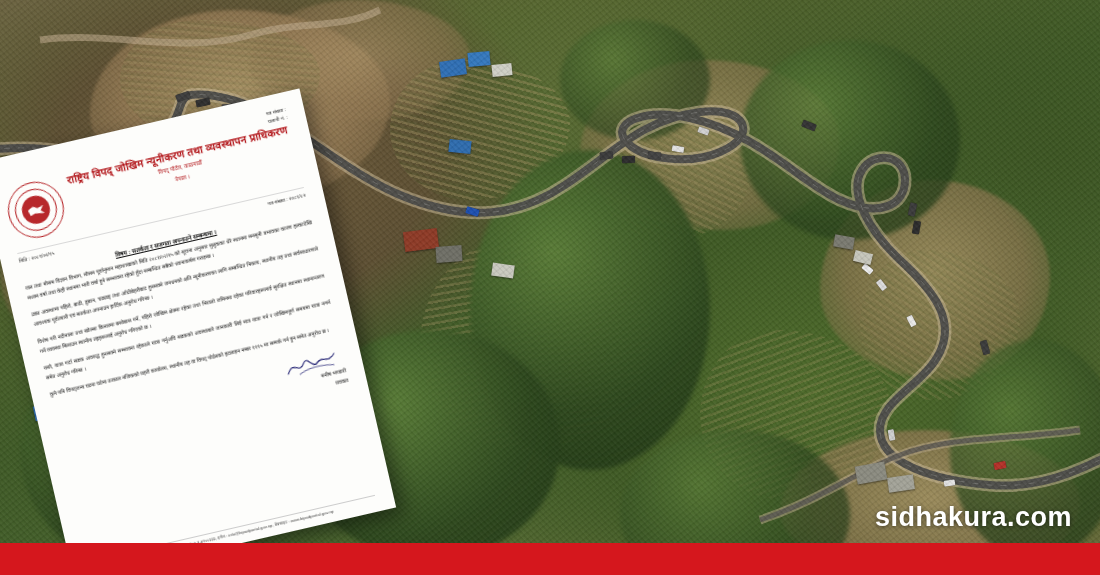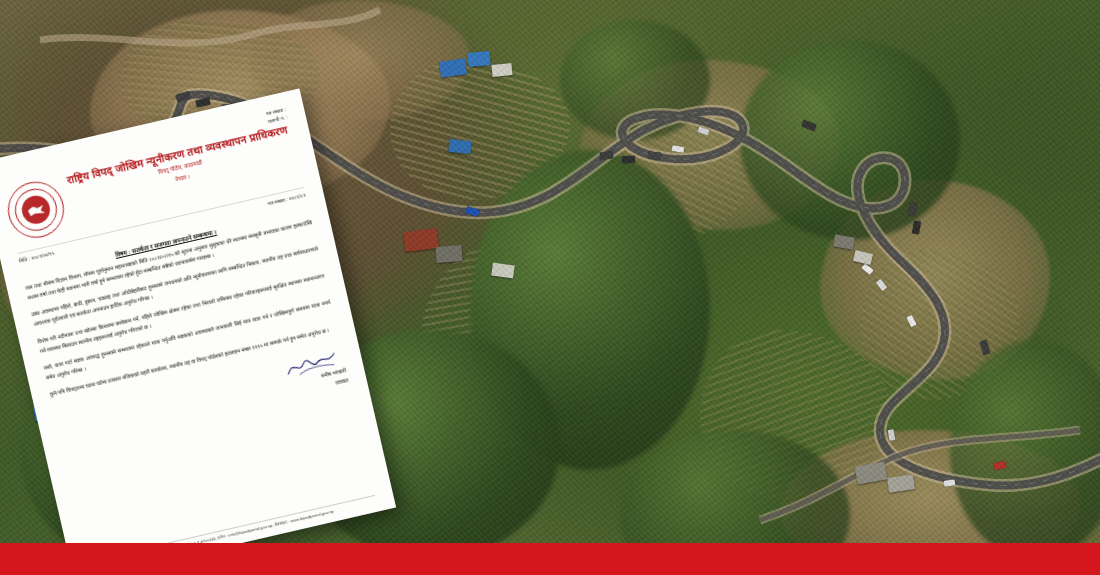--- a/index.html
+++ b/index.html
@@ -416,15 +416,16 @@
           <path d="M14,18 C24,13 36,13 50,16" fill="none" stroke="#1a1a6e" stroke-width="0.7"></path>
         </svg>
         <div>मनीष भण्डारी</div>
         <div>प्रवक्ता</div>
       </div>
 
       <div class="doc-footer">फोन : +९७७-१-४२००२२२, फ्याक्स : +९७७-१-४२००३३३, इमेल : info@bipadportal.gov.np, वेबसाइट : www.bipadportal.gov.np</div>
     </div>
   </div>
 
+  <div class="watermark">sidhakura.com</div>
   <div class="bottom-bar"></div>
 
 </div>
 
 </body></html>

